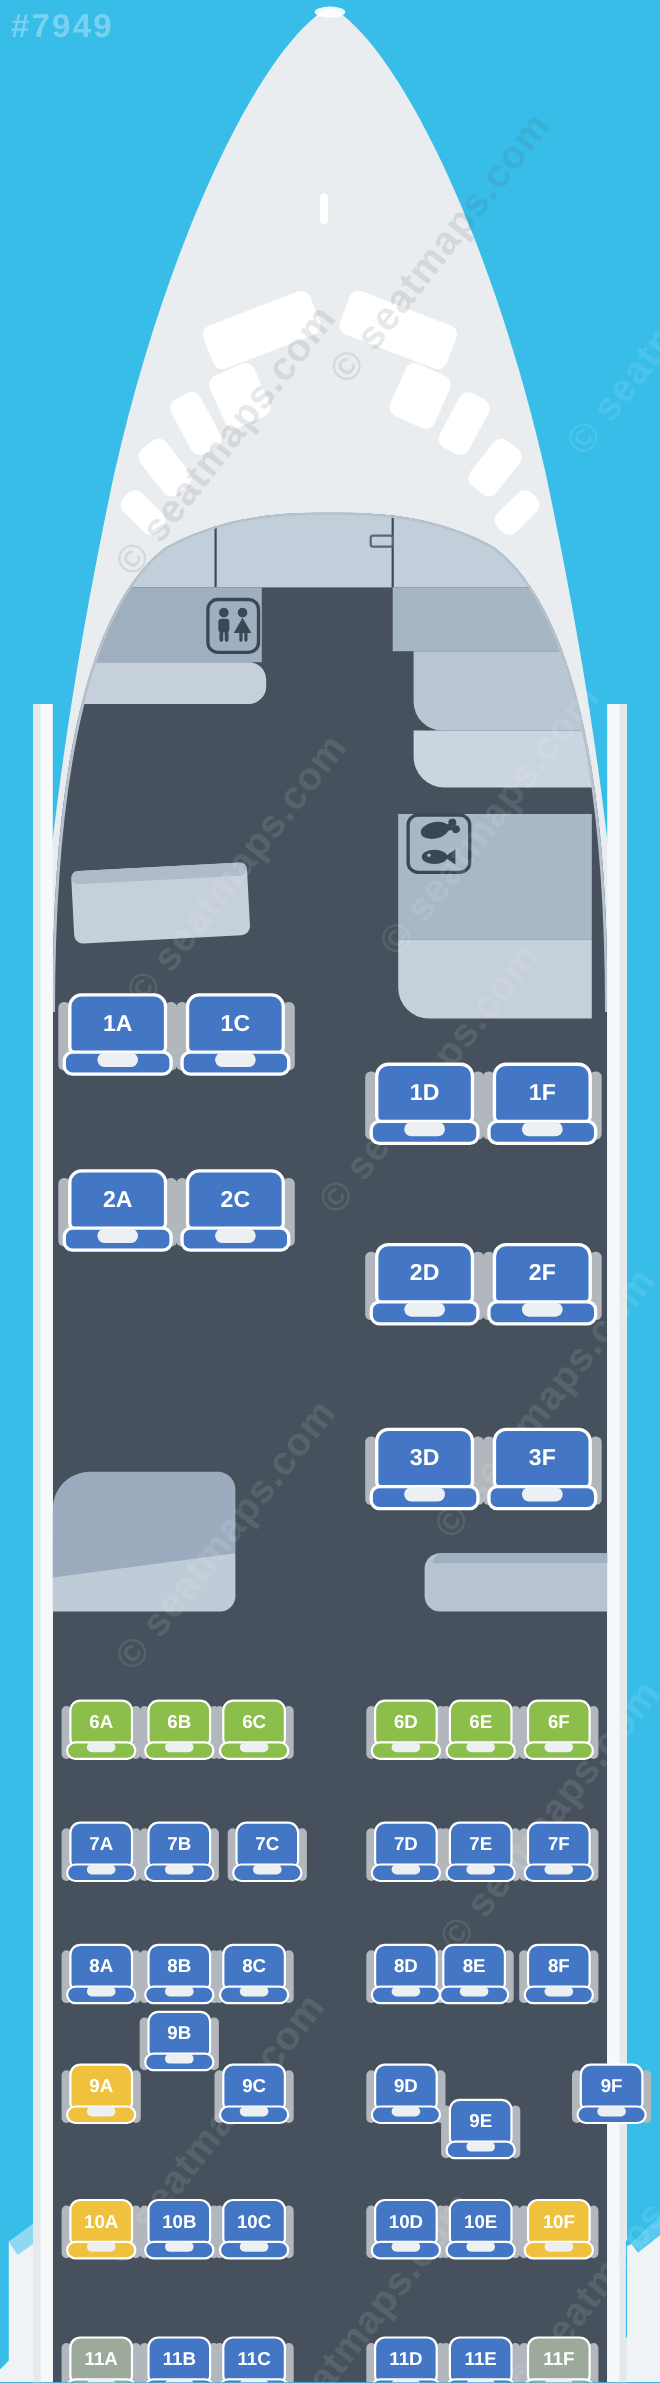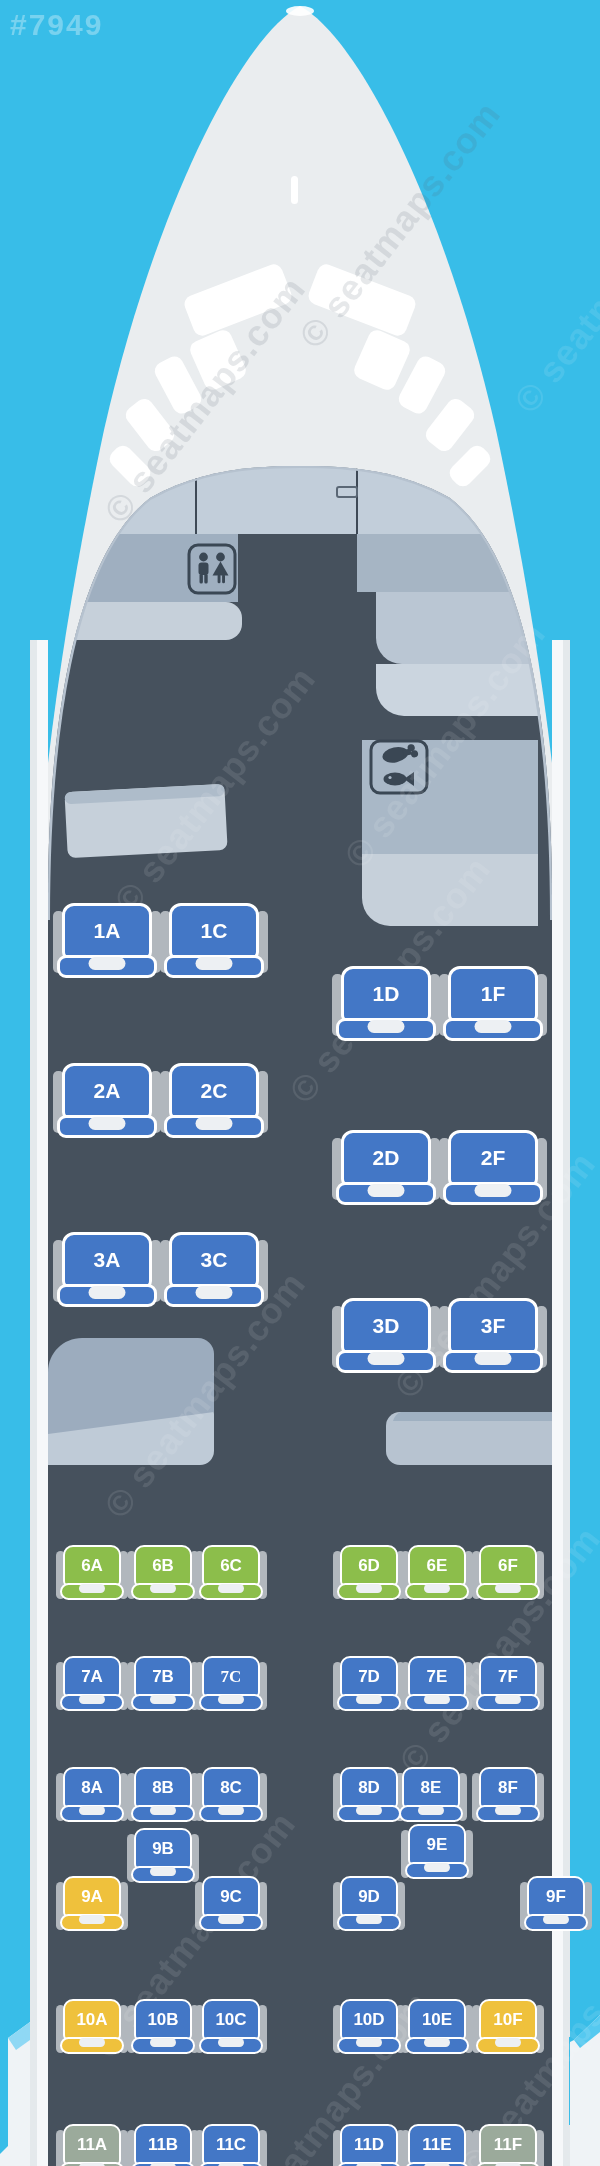--- a/index.html
+++ b/index.html
@@ -249,40 +249,20 @@
       <div class="seat biz" style="left: 448px; top: 1130px; --c: #4377C6;">
         <i class="arm al"></i>
         <i class="arm ar"></i>
         <div class="back">
           <span>2F</span>
         </div>
         <div class="cush">
           <span class="pill"></span>
         </div>
       </div>
-      <div class="seat biz" style="left: 62px; top: 1232px; --c: #4377C6;">
-        <i class="arm al"></i>
-        <i class="arm ar"></i>
-        <div class="back">
-          <span>3A</span>
-        </div>
-        <div class="cush">
-          <span class="pill"></span>
-        </div>
-      </div>
-      <div class="seat biz" style="left: 169px; top: 1232px; --c: #4377C6;">
-        <i class="arm al"></i>
-        <i class="arm ar"></i>
-        <div class="back">
-          <span>3C</span>
-        </div>
-        <div class="cush">
-          <span class="pill"></span>
-        </div>
-      </div>
       <div class="seat biz" style="left: 341px; top: 1298px; --c: #4377C6;">
         <i class="arm al"></i>
         <i class="arm ar"></i>
         <div class="back">
           <span>3D</span>
         </div>
         <div class="cush">
           <span class="pill"></span>
         </div>
       </div>
@@ -369,21 +349,21 @@
       <div class="seat eco" style="left: 134px; top: 1656px; --c: #4377C6;">
         <i class="arm al"></i>
         <i class="arm ar"></i>
         <div class="back">
           <span>7B</span>
         </div>
         <div class="cush">
           <span class="pill"></span>
         </div>
       </div>
-      <div class="seat eco" style="left: 202px; top: 1656px; font-family: Liberation Serif, serif; --c: #4377C6;">
+      <div class="seat eco" style="left: 214px; top: 1656px; --c: #4377C6;">
         <i class="arm al"></i>
         <i class="arm ar"></i>
         <div class="back">
           <span>7C</span>
         </div>
         <div class="cush">
           <span class="pill"></span>
         </div>
       </div>
       <div class="seat eco" style="left: 340px; top: 1656px; --c: #4377C6;">
@@ -509,21 +489,21 @@
       <div class="seat eco" style="left: 340px; top: 1876px; --c: #4377C6;">
         <i class="arm al"></i>
         <i class="arm ar"></i>
         <div class="back">
           <span>9D</span>
         </div>
         <div class="cush">
           <span class="pill"></span>
         </div>
       </div>
-      <div class="seat eco" style="left: 408px; top: 1824px; text-align: center; --c: #4377C6;">
+      <div class="seat eco" style="left: 408px; top: 1908px; text-align: center; --c: #4377C6;">
         <i class="arm al"></i>
         <i class="arm ar"></i>
         <div class="back">
           <span>9E</span>
         </div>
         <div class="cush">
           <span class="pill"></span>
         </div>
       </div>
       <div class="seat eco" style="left: 479px; top: 1876px; margin-left: 48px; --c: #4377C6;">

